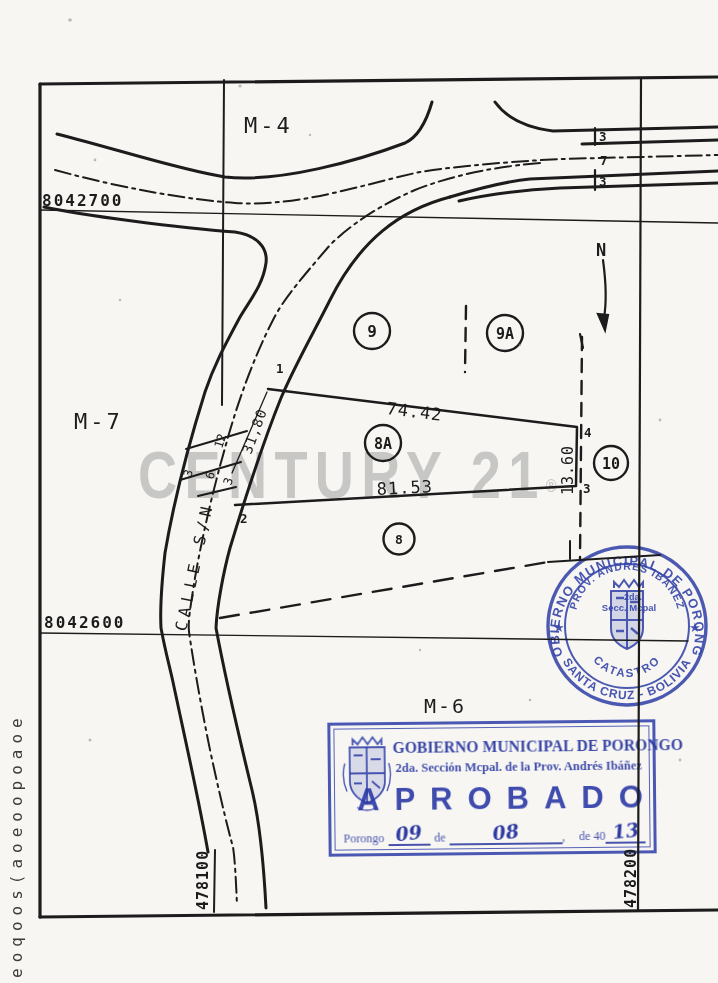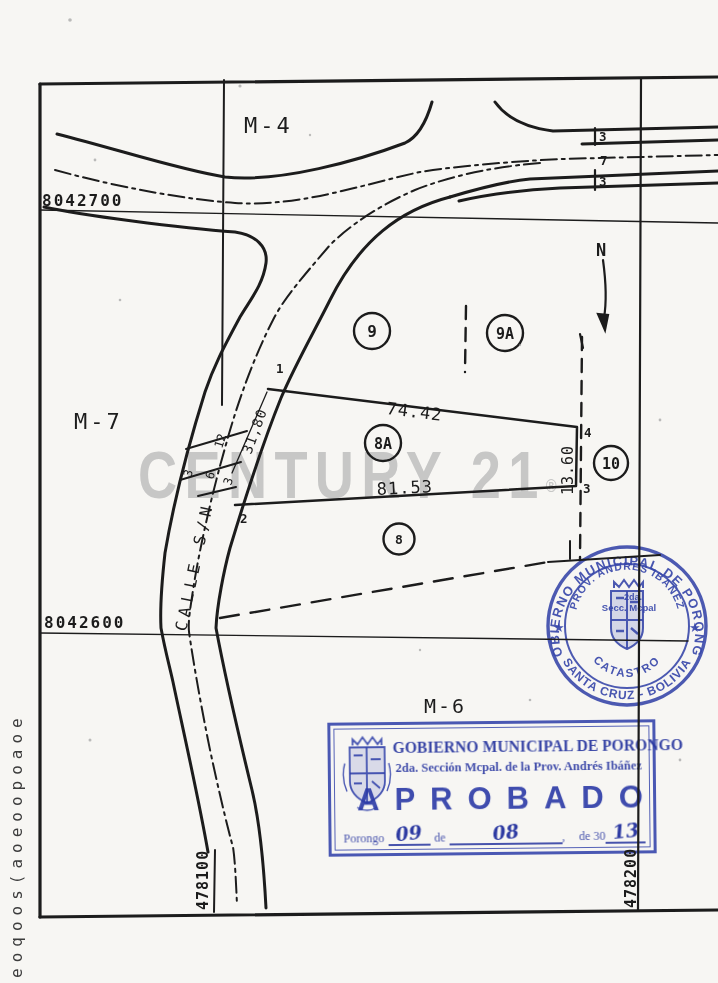--- a/index.html
+++ b/index.html
@@ -112,21 +112,21 @@
     </svg>
     <div class="title">GOBIERNO MUNICIPAL DE PORONGO</div>
     <div class="subtitle">2da. Sección Mcpal. de la Prov. Andrés Ibáñez</div>
     <div class="status">APROBADO</div>
     <div class="dateline">
       <span>Porongo</span>
       <span class="u" style="width:44px; margin-left:4px;"><span class="hand">09</span></span>
       <span style="margin-left:4px;">de</span>
       <span class="u" style="width:118px; margin-left:4px;"><span class="hand">08</span></span>
       <span>,</span>
-      <span style="margin-left:14px;">de 30</span>
+      <span style="margin-left:14px;">de 40</span>
       <span class="u" style="width:42px;"><span class="hand">13</span></span>
     </div>
   </div>
 
   <svg class="abs" style="left:0; top:0;" width="718" height="983" viewBox="0 0 718 983">
     <g stroke="#1c1c1c" fill="none" stroke-linecap="round">
 
       <g stroke-width="3.2">
         <path d="M40,84 L718,77"></path>
         <path d="M40,84 L40,917"></path>

